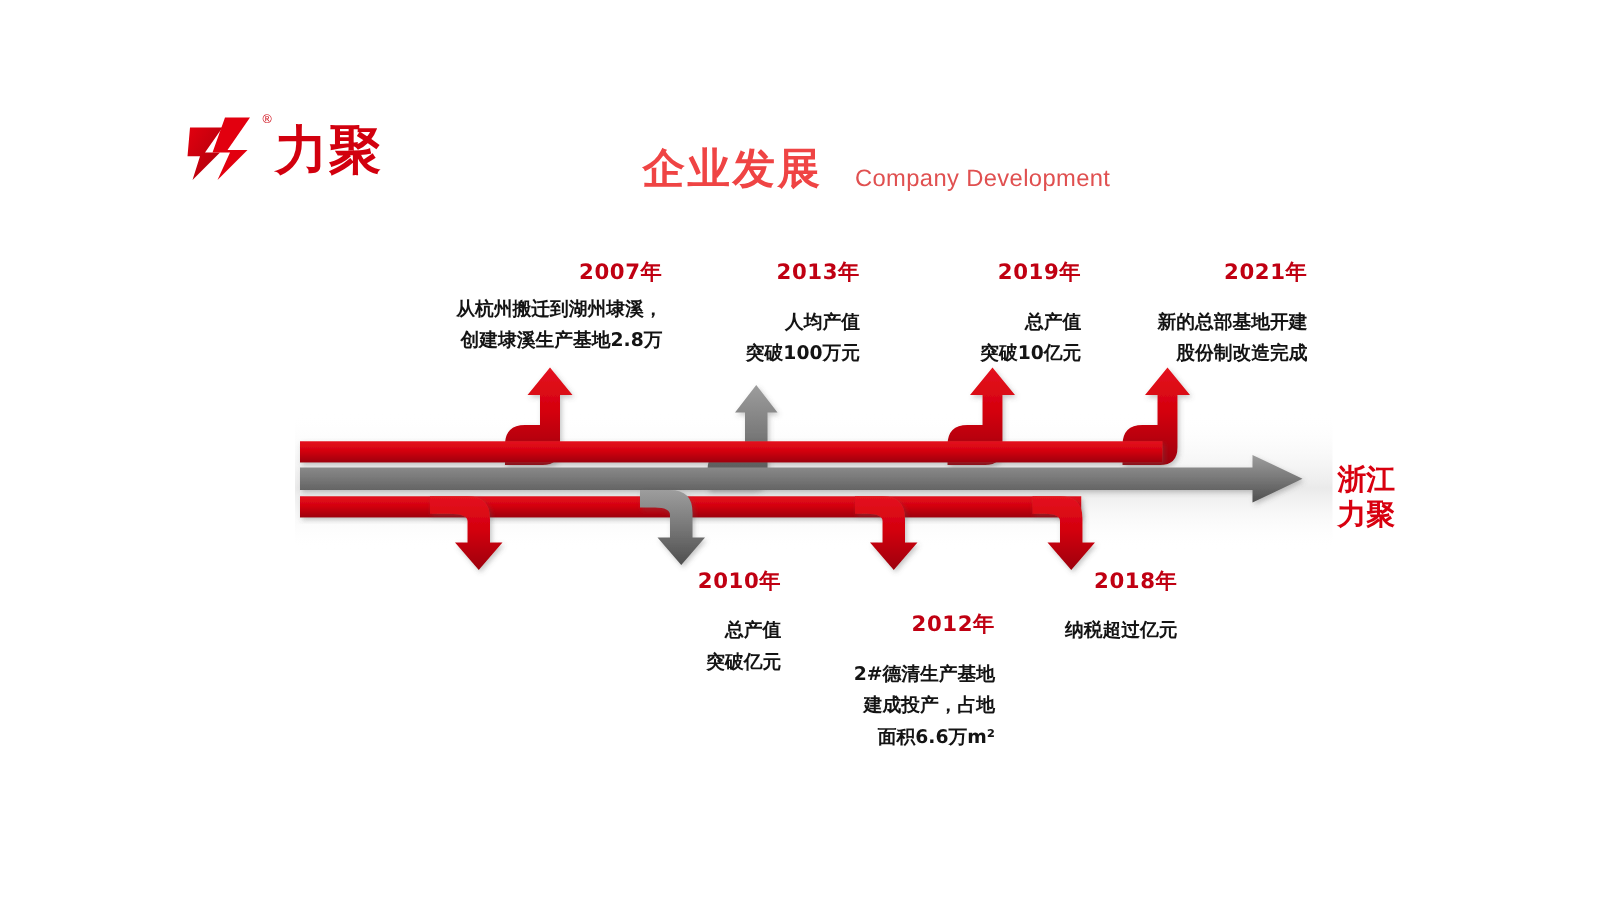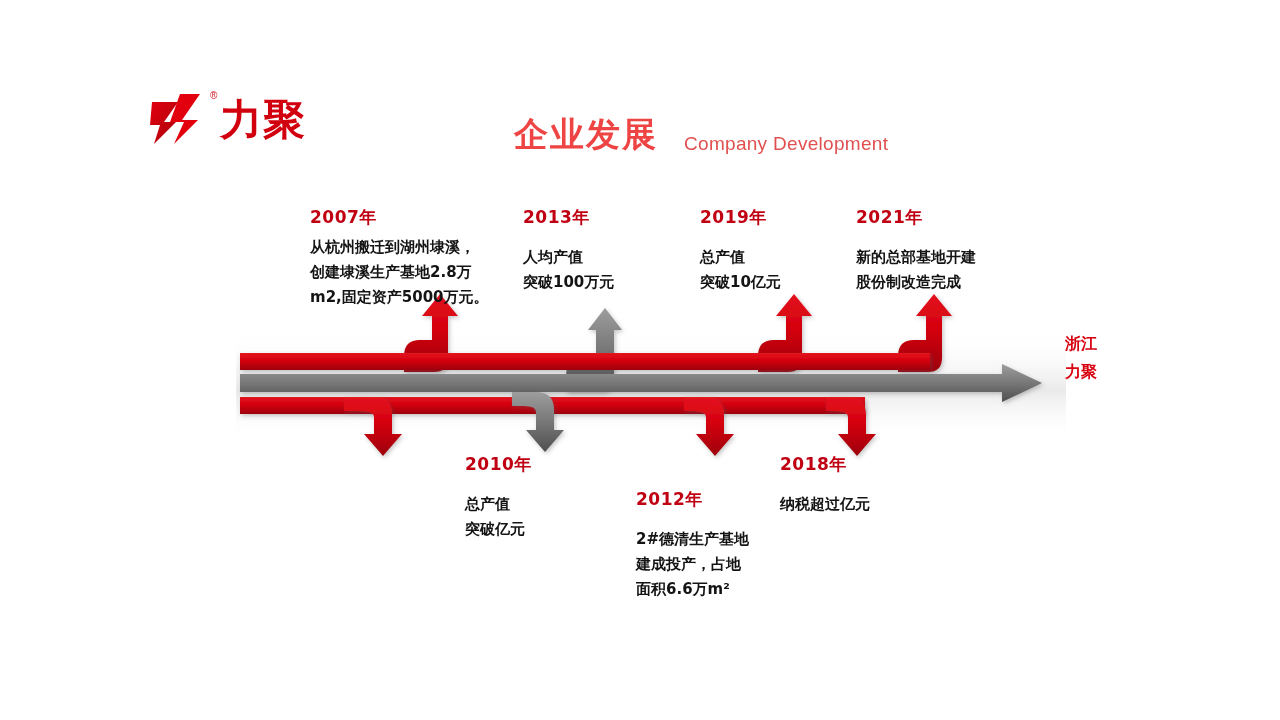--- a/index.html
+++ b/index.html
@@ -33,36 +33,36 @@
   .title-en{
     position:absolute;left:684px;top:133px;
     font-size:19px;color:#e05050;font-weight:500;
     letter-spacing:.3px;white-space:nowrap;
   }
 
   
   #timeline{position:absolute;left:0;top:0;width:1280px;height:720px;pointer-events:none;}
 
   
-  .ms{position:absolute;text-align:left;}
+  .ms{position:absolute;text-align:right;}
   .ms .yr{
     color:#c00012;font-weight:bold;font-size:17px;
     letter-spacing:.5px;margin-bottom:6px;white-space:nowrap;
     font-family:"DejaVu Sans","Liberation Sans",sans-serif;
   }
   .ms .body{
     color:#141414;font-weight:bold;font-size:15px;line-height:25px;
     font-family:"DejaVu Sans","Liberation Sans",sans-serif;
   }
   .ms .body span{display:block;white-space:nowrap;}
 
   .endlabel{
-    position:absolute;left:1046px;top:330px;width:70px;
-    color:#d8000f;font-weight:bold;font-size:16px;line-height:28px;
-    text-align:center;
+    position:absolute;left:1046px;top:370px;width:70px;
+    color:#d8000f;font-weight:bold;font-size:23px;line-height:28px;
+    text-align:right;
     font-family:"DejaVu Sans","Liberation Sans",sans-serif;
   }
   .endlabel span{display:block;}
 </style>
 </head>
 <body>
 
 <div id="stage">
 
   <div class="logo">
@@ -158,21 +158,20 @@
       <path d="M826 397 L848 397 Q866 397 866 415 L866 434 L876 434
                L857 456 L838 434 L848 434 L848 417 Q848 411 836 411 L826 411 Z" fill="url(#redG)"></path>
     </g>
   </svg>
 
   <div class="ms" style="left:310px;top:206px;width:220px;">
     <div class="yr">2007年</div>
     <div class="body">
       <span>从杭州搬迁到湖州埭溪，</span>
       <span>创建埭溪生产基地2.8万</span>
-      <span>m2,固定资产5000万元。</span>
     </div>
   </div>
 
   <div class="ms" style="left:523px;top:206px;width:165px;">
     <div class="yr">2013年</div>
     <div class="body" style="margin-top:16px;">
       <span>人均产值</span>
       <span>突破100万元</span>
     </div>
   </div>

